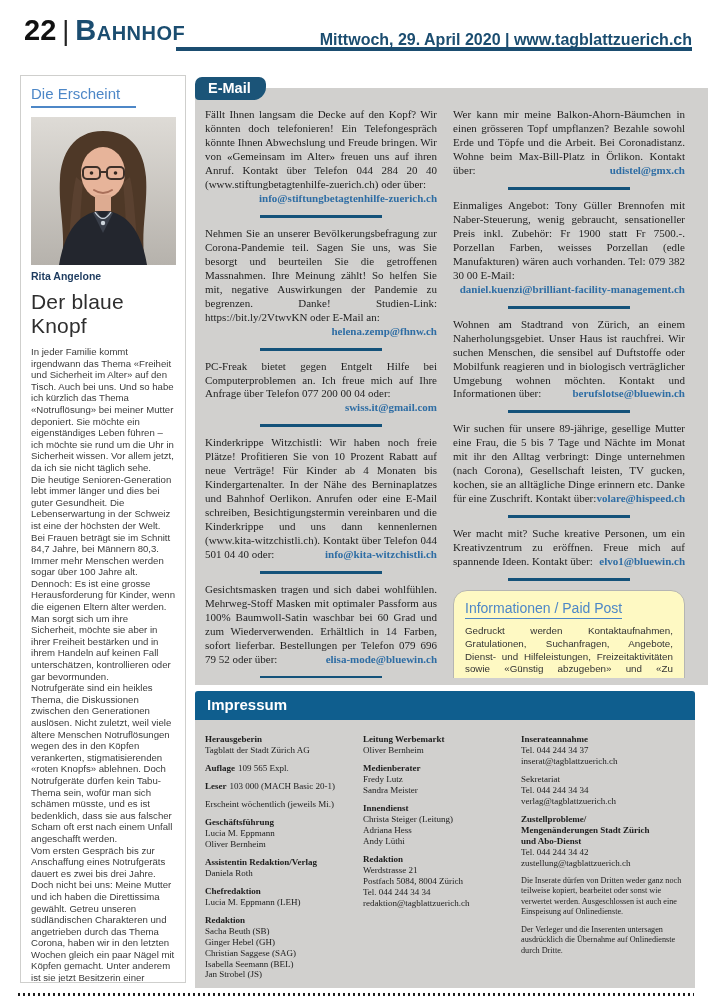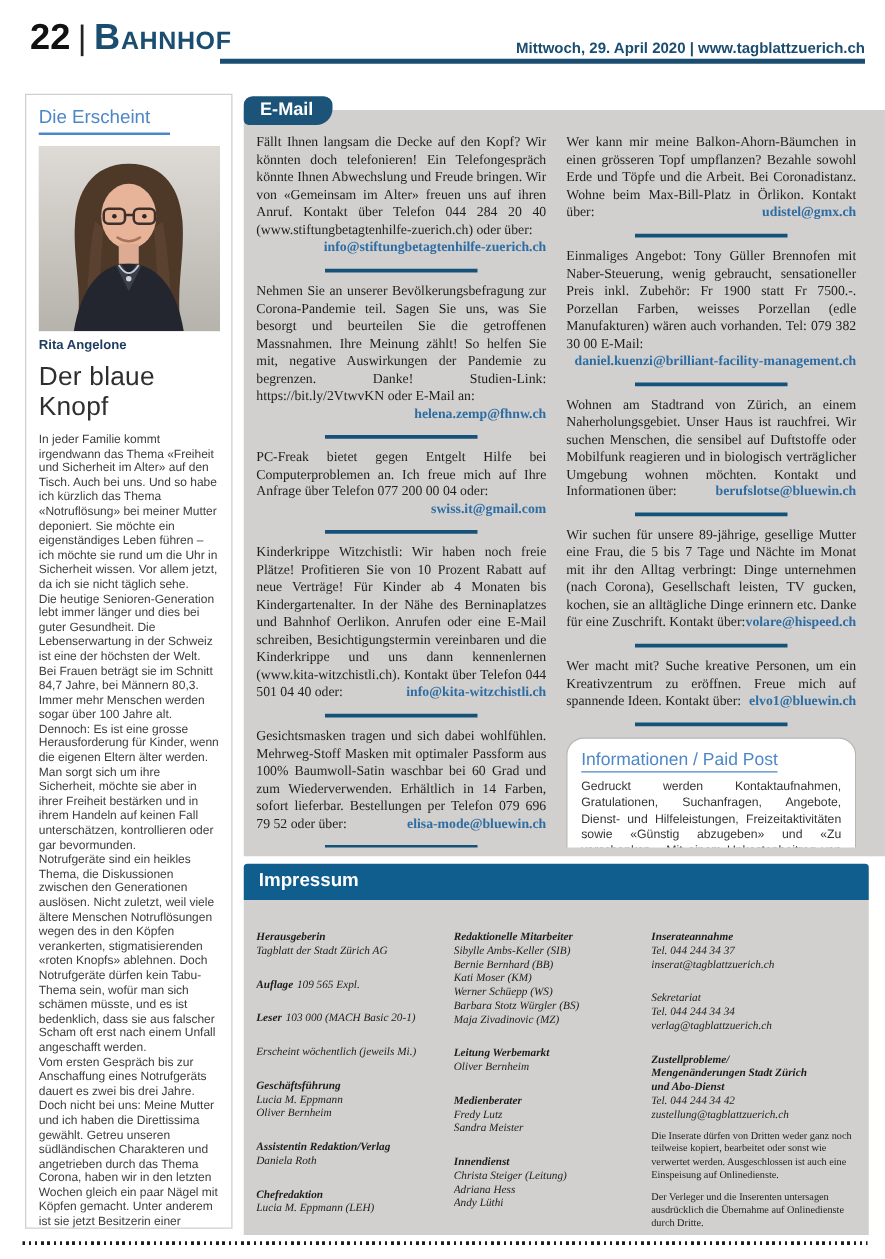--- a/index.html
+++ b/index.html
@@ -7,21 +7,21 @@
     width:708px;height:1007px;position:relative;overflow:hidden;
     background:#ffffff;
     font-family:"Liberation Sans", sans-serif;
     -webkit-font-smoothing:antialiased;
   }
   
   .masthead{position:absolute;left:24px;top:14px;font-weight:bold;font-size:29px;color:#111;}
   .masthead .sep{font-weight:300;color:#222;margin:0 6px;font-size:27px;}
   .masthead .section{color:#1b4d70;font-variant:small-caps;letter-spacing:.5px;}
   .head-rule{position:absolute;left:176px;right:16px;top:47px;height:4px;background:#1b4d70;}
-  .dateline{position:absolute;right:16px;top:31px;font-size:12px;font-weight:bold;color:#1b4d70;}
+  .dateline{position:absolute;right:16px;top:31px;font-size:16px;font-weight:bold;color:#1b4d70;}
   
   .left-col{
     position:absolute;left:20px;top:75px;width:166px;height:908px;
     background:#fff;border:1px solid #cfcfcd;box-sizing:border-box;
     padding:9px 10px;overflow:hidden;
   }
   .col-title{
     display:inline-block;font-size:15px;color:#4d87c7;
     border-bottom:2px solid #4d87c7;padding:0 16px 4px 0;margin-bottom:9px;
   }
@@ -45,21 +45,21 @@
   .ads-right{left:258px;}
   .ad{
     font-family:"Liberation Serif", serif;font-size:11px;line-height:1.27;
     color:#1e1e1e;text-align:justify;margin:0;
   }
   .ad::after{content:"";display:block;clear:both;}
   .email{float:right;color:#2e6da4;font-weight:bold;}
   .divider{width:122px;height:3px;background:#14527a;margin:9px auto;}
   
   .info-box{
-    background:#ffffff;border:1px solid #b5b5b3;border-radius:14px;
+    background:#fef9c3;border:1px solid #b5b5b3;border-radius:14px;
     padding:8px 11px 10px;margin-top:4px;
   }
   .info-title{
     display:inline-block;font-size:14px;color:#4d87c7;
     border-bottom:1.5px solid #4d87c7;padding-bottom:2px;margin-bottom:6px;
   }
   .info-text{font-size:9.8px;line-height:1.3;color:#333;margin:0;text-align:justify;}
   .info-text::after{content:"";display:block;clear:both;}
   
   .imp-bar{
@@ -69,21 +69,21 @@
   }
   .imp-body{
     position:absolute;left:195px;top:720px;width:500px;height:268px;
     background:#d1d0ce;overflow:hidden;
     font-family:"Liberation Serif", serif;font-size:9px;line-height:1.22;color:#1c1c1c;
   }
   .imp-col{position:absolute;top:8px;bottom:6px;overflow:hidden;}
   .imp-col.c1{left:10px;width:150px;}
   .imp-col.c2{left:168px;width:150px;}
   .imp-col.c3{left:326px;width:164px;}
-  .blk{margin:16px 0 7px;font-style:italic;}
+  .blk{margin:6px 0 7px;}
   .blk .bh{display:block;font-weight:bold;white-space:pre-line;}
   .blk .bt{white-space:pre-line;}
   .blk.inline .bh{display:inline;margin-right:3px;}
   .blk .bh:empty{display:none;}
   .legal{font-size:8.2px;line-height:1.28;margin:7px 0 0;}
   
   .bottom-dots{
     position:absolute;left:18px;right:14px;top:993px;height:3px;
     background-image:repeating-linear-gradient(90deg,#1d1d1d 0 2px,transparent 2px 5px);
   }
@@ -181,26 +181,20 @@
 Oliver Bernheim</span></div>
     <div class="blk"><b class="bh">Assistentin Redaktion/Verlag</b><span class="bt">Daniela Roth</span></div>
     <div class="blk"><b class="bh">Chefredaktion</b><span class="bt">Lucia M. Eppmann (LEH)</span></div>
     <div class="blk"><b class="bh">Redaktion</b><span class="bt">Sacha Beuth (SB)
 Ginger Hebel (GH)
 Christian Saggese (SAG)
 Isabella Seemann (BEL)
 Jan Strobel (JS)</span></div>
   </div>
   <div class="imp-col c2">
-    <div class="blk"><b class="bh">Redaktionelle Mitarbeiter</b><span class="bt">Sibylle Ambs-Keller (SIB)
-Bernie Bernhard (BB)
-Kati Moser (KM)
-Werner Schüepp (WS)
-Barbara Stotz Würgler (BS)
-Maja Zivadinovic (MZ)</span></div>
     <div class="blk"><b class="bh">Leitung Werbemarkt</b><span class="bt">Oliver Bernheim</span></div>
     <div class="blk"><b class="bh">Medienberater</b><span class="bt">Fredy Lutz
 Sandra Meister</span></div>
     <div class="blk"><b class="bh">Innendienst</b><span class="bt">Christa Steiger (Leitung)
 Adriana Hess
 Andy Lüthi</span></div>
     <div class="blk"><b class="bh">Redaktion</b><span class="bt">Werdstrasse 21
 Postfach 5084, 8004 Zürich
 Tel. 044 244 34 34
 redaktion@tagblattzuerich.ch</span></div>

